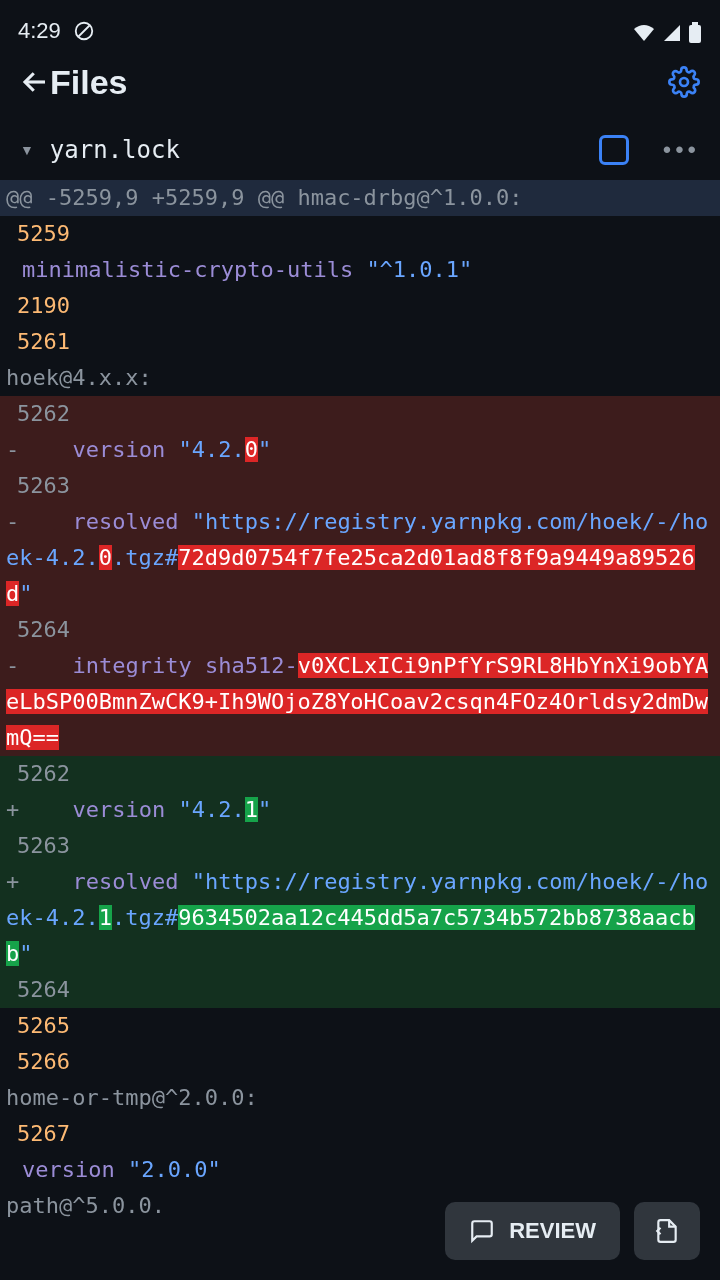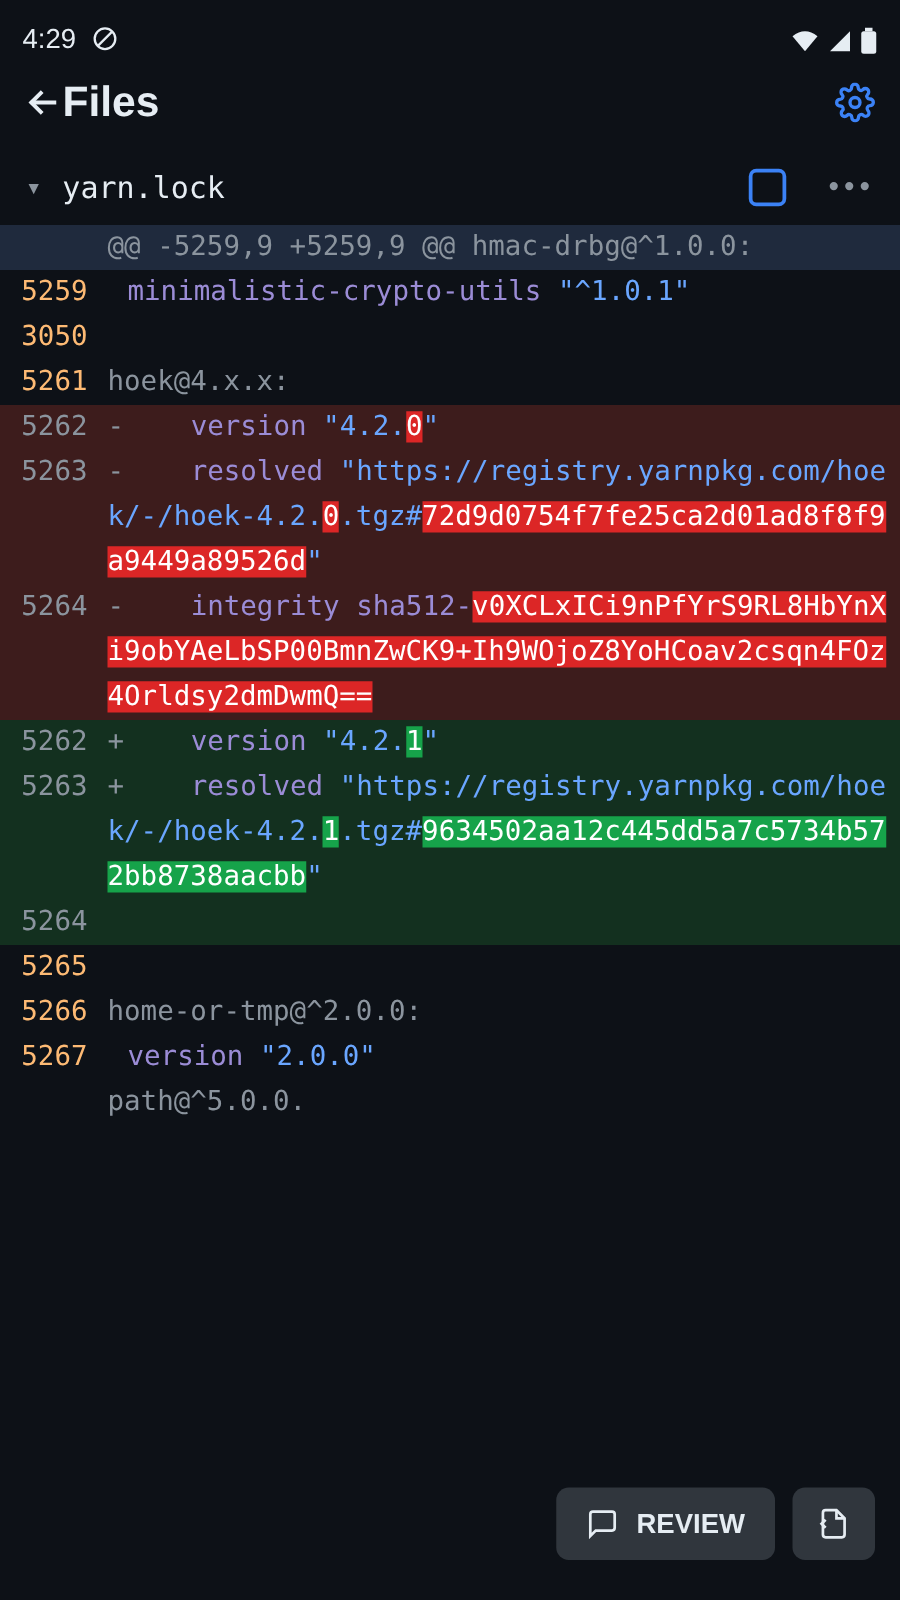--- a/index.html
+++ b/index.html
@@ -46,21 +46,21 @@
   width: 30px; height: 30px;
   border: 3px solid #3b82f6;
   border-radius: 6px;
 }
 .more-icon { color: #8b949e; font-size: 24px; letter-spacing: 4px; margin-left: 18px; }
 .diff-container {
   font-family: 'SF Mono', Menlo, Consolas, monospace;
   font-size: 22px;
   line-height: 36px;
 }
-.diff-line { display: flex; }
+.diff-line { display: flex; flex-direction: column; }
 .line-num {
   width: 80px;
   text-align: right;
   padding-right: 10px;
   color: #fdba74;
   flex-shrink: 0;
   user-select: none;
 }
 .line-content {
   flex: 1;
@@ -77,21 +77,21 @@
 .addition { background: #13301f; }
 .addition .line-num { background: #13301f; color: #8b949e; }
 .op-char { color: #8b949e; display: inline-block; width: 24px; }
 .kw { color: #9b8cd6; margin-left: 16px; }
 .str { color: #6aa6ff; }
 .hl-del { background: #dc2626; color: #fff; }
 .hl-add { background: #16a34a; color: #fff; }
 .grn { color: #4ec9b0; }
 .bottom-bar {
   position: absolute;
-  bottom: 32px;
+  bottom: 20px;
   right: 20px;
   display: flex;
   gap: 14px;
   margin-left: 28px;
 }
 .review-btn {
   background: #30363d;
   color: #e6edf3;
   border-radius: 10px;
   padding: 16px 24px;
@@ -174,21 +174,21 @@
     <span class="line-num"></span>
     <span class="line-content">@@ -5259,9 +5259,9 @@ hmac-drbg@^1.0.0:</span>
   </div>
 
   <div class="diff-line context">
     <span class="line-num">5259</span>
     <span class="line-content"><span class="kw">minimalistic-crypto-utils </span><span class="str">"^1.0.1"</span></span>
   </div>
 
   <div class="diff-line context">
-    <span class="line-num">3050</span>
+    <span class="line-num">2190</span>
     <span class="line-content"></span>
   </div>
 
   <div class="diff-line context">
     <span class="line-num">5261</span>
     <span class="line-content grn">hoek@4.x.x:</span>
   </div>
 
   <div class="diff-line deletion">
     <span class="line-num">5262</span>

